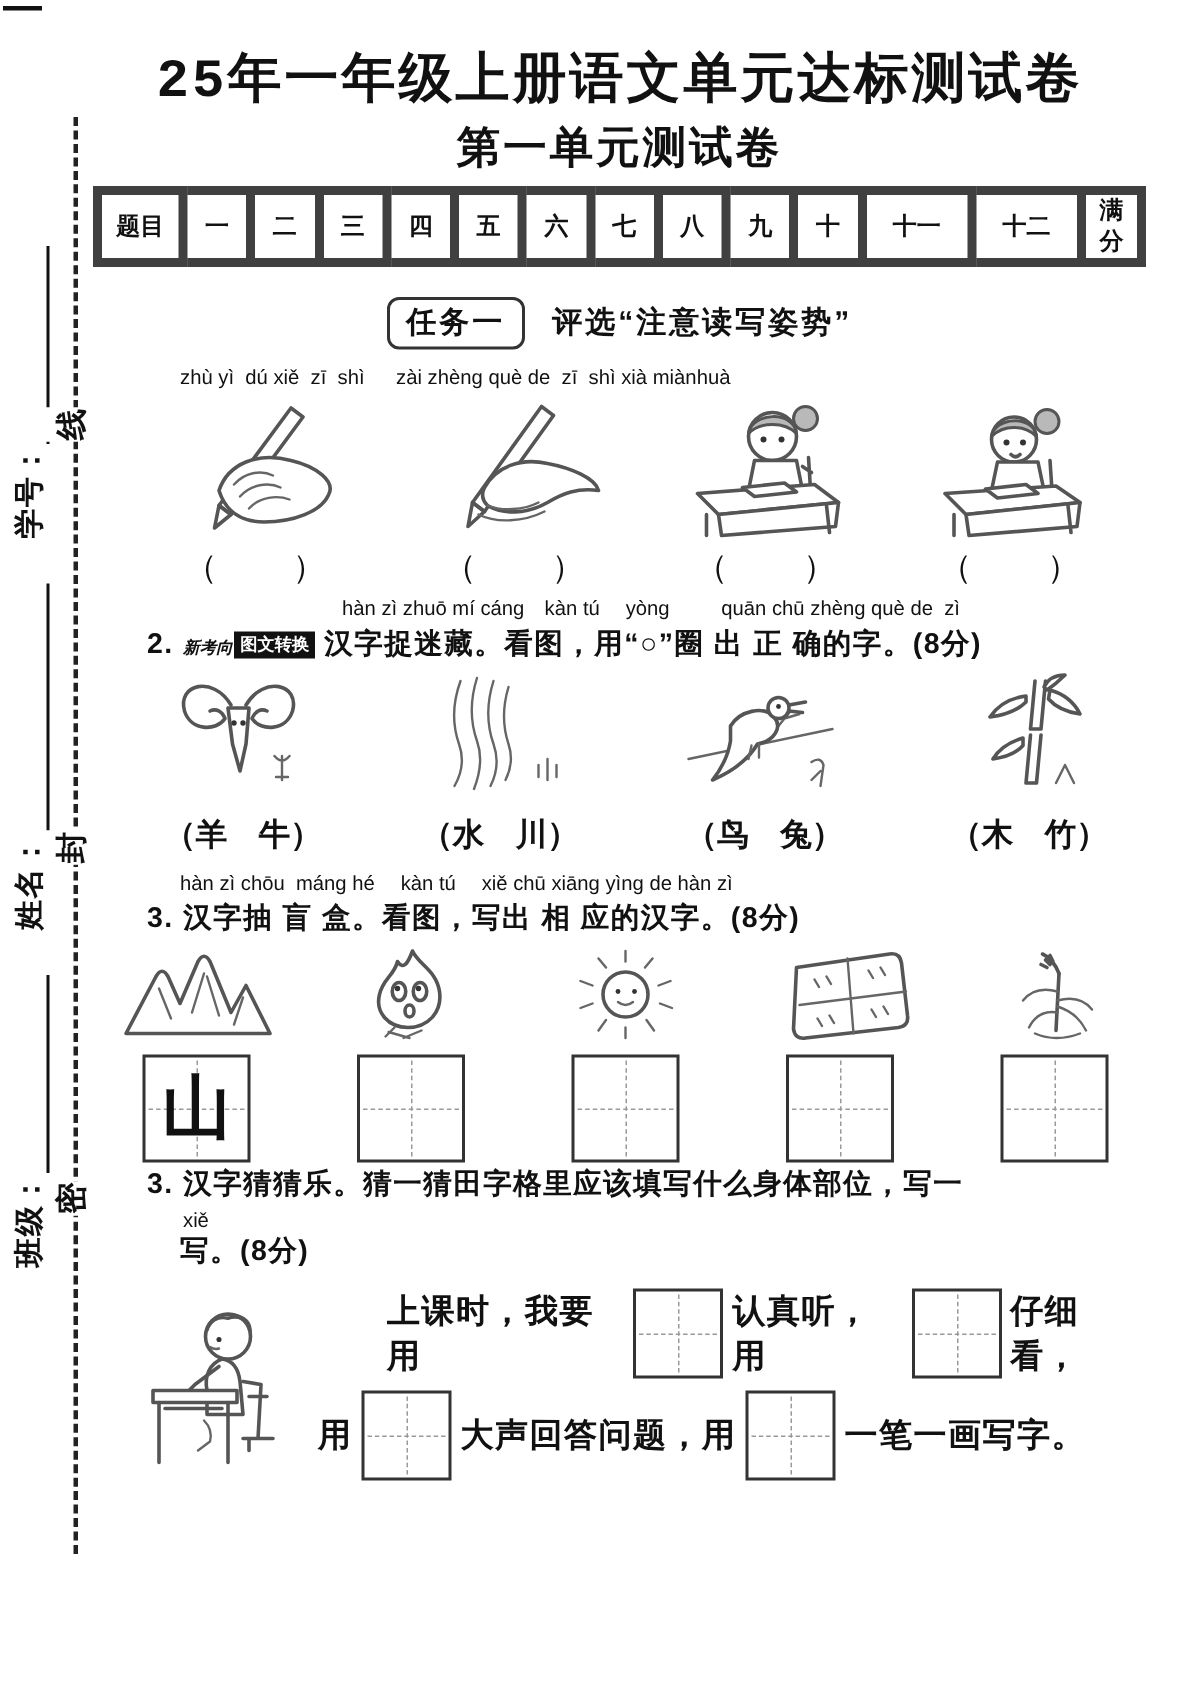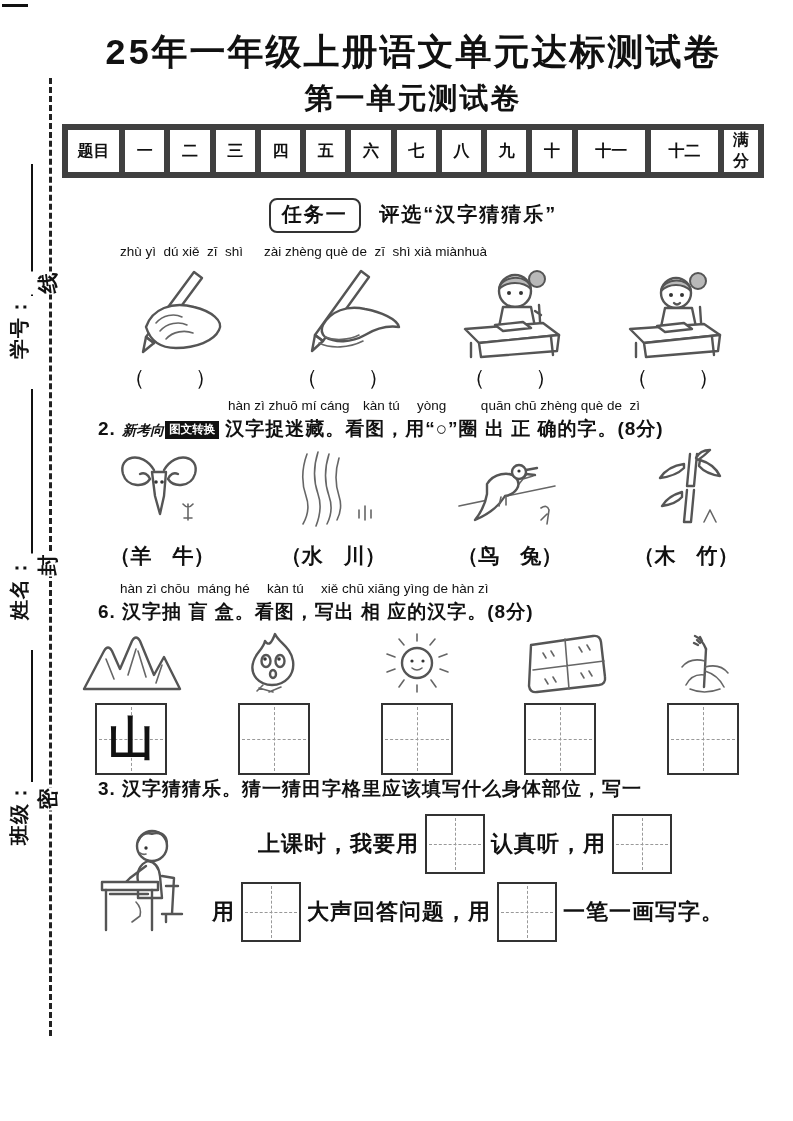--- a/index.html
+++ b/index.html
@@ -27,21 +27,21 @@
   table.score td.last { width:40px; }
 
   .task-row { text-align:center; margin-top:20px; }
   .task-badge { display:inline-block; border:2.5px solid #333; border-radius:8px; padding:1px 11px 3px; font-size:20px; font-weight:900; letter-spacing:2px; }
   .task-title { font-size:20px; font-weight:900; margin-left:14px; letter-spacing:2px; }
 
   .pinyin { font-size:13.5px; font-weight:500; white-space:pre; margin-top:10px; }
   .qtext { font-size:19px; font-weight:700; letter-spacing:1px; margin-top:1px; }
   .pl36 { padding-left:36px; } .pl58 { padding-left:58px; } .pl166 { padding-left:166px; }
 
-  .tag-new { font-style:italic; font-weight:900; font-size:14px; letter-spacing:0;text-align:right; }
+  .tag-new { font-style:italic; font-weight:900; font-size:11px; letter-spacing:0;text-align:right; }
   .tag-box { display:inline-block; background:#111; color:#fff; font-size:11.5px; font-weight:700; padding:1px 4px 2px; margin:0 6px 0 1px; letter-spacing:0; vertical-align:2px; }
 
   .fig-row { display:flex; justify-content:space-between; margin-top:6px; }
   .fig-row.r1 { padding:0 30px 0 44px; }
   .fig-row.r2 { padding:0 18px 0 40px; }
   .fig-row.r3 { padding:0 6px 0 14px; }
   .fig-cell { display:flex; flex-direction:column; align-items:center; }
   .bracket { font-family:"Liberation Serif", serif; font-size:22px; margin-top:4px; letter-spacing:2px; }
   .opt-label { font-family:"Liberation Serif", serif; font-size:21px; font-weight:600; margin-top:6px; }
 
@@ -103,21 +103,21 @@
         <td>十</td>
         <td>十一</td>
         <td>十二</td>
         <td class="last">满分</td>
       </tr>
     </tbody>
       </table>
 
     <div class="task-row">
       <span class="task-badge">任务一</span>
-      <span class="task-title">评选“汉字猜猜乐”</span>
+      <span class="task-title">评选“注意读写姿势”</span>
     </div>
 
     <div class="pinyin pl58">zhù yì  dú xiě  zī  shì　  zài zhèng què de  zī  shì xià miànhuà</div>
 
     <div class="fig-row r1">
       <div class="fig-cell">
         <svg width="130" height="92" viewBox="0 0 130 92">
           <path class="lnw" d="M88,5 L96,11 L48,76 L40,70 Z"></path>
           <path class="ln" d="M48,76 L40,70 L37,85 Z"></path>
           <path class="lnw" d="M40,60 C46,42 66,34 88,40 C105,44 118,54 113,63 C108,74 90,81 70,81 C54,81 44,73 40,60 Z"></path>
@@ -220,21 +220,21 @@
           <path class="lnw" d="M74,12 Q88,16 94,28 Q80,26 73,18 Z"></path>
           <path class="lnw" d="M56,44 Q42,48 36,58 Q50,56 56,49 Z"></path>
           <path class="lnw" d="M70,10 Q74,2 84,2 Q78,8 72,12 Z"></path>
           <path class="thin" d="M84,62 L78,74 M84,62 L90,74"></path>
         </svg>
         <div class="opt-label">（木　竹）</div>
       </div>
     </div>
 
     <div class="pinyin pl58">hàn zì chōu  máng hé　 kàn tú　 xiě chū xiāng yìng de hàn zì</div>
-    <div class="qtext pl36">6. 汉字抽 盲 盒。看图，写出 相 应的汉字。(8分)</div>
+    <div class="qtext pl36">3. 汉字抽 盲 盒。看图，写出 相 应的汉字。(8分)</div>
 
     <div class="fig-row r3">
       <div class="fig-cell">
         <svg width="110" height="64" viewBox="0 0 110 64">
           <path class="lnw" d="M8,58 L28,20 Q32,13 36,20 L44,38 L56,10 Q60,3 64,10 L78,44 L88,26 L104,58 Z"></path>
           <path class="thin" d="M30,28 L38,48 M60,18 L52,44 M62,20 L70,46 M86,34 L80,52"></path>
         </svg>
         <div class="tian">
           <span class="char">山</span>
         </div>
@@ -274,20 +274,24 @@
           <path class="ln" d="M58,18 L56,56"></path>
           <path class="lnw" d="M58,18 Q54,8 47,5 M52,6 l2,4 M49,9 l3,3 M46,12 l4,2"></path>
           <path class="thin" d="M57,30 Q42,26 34,36 M57,36 Q72,32 80,42 M57,44 Q44,42 38,54 M57,40 Q70,44 76,56"></path>
           <path class="thin" d="M42,58 Q56,64 72,58"></path>
         </svg>
         <div class="tian"></div>
       </div>
     </div>
 
     <div class="qtext pl36">3. 汉字猜猜乐。猜一猜田字格里应该填写什么身体部位，写一</div>
+    <div class="q4line2">
+      <div class="pinyin" style="padding-left:2px;">xiě</div>
+      <div class="qtext" style="margin-top:0;">写。(8分)</div>
+    </div>
 
     <div class="bottom">
       <div class="boy-box">
         <svg width="110" height="112" viewBox="0 0 110 112">
           <circle class="lnw" cx="56" cy="20" r="15"></circle>
           <path class="fil" d="M42,16 C44,3 70,1 71,16 C70,8 62,6 56,8 C49,6 44,10 42,16 Z"></path>
           <circle class="dot" cx="50" cy="22" r="1.7"></circle>
           <path class="thin" d="M44,27 Q47,29 50,28"></path>
           <path class="lnw" d="M52,35 C44,38 40,46 42,56 L42,72 L66,72 L64,50 C63,42 60,36 52,35 Z"></path>
           <path class="ln" d="M50,40 L34,52 L30,56"></path>
@@ -296,20 +300,21 @@
           <path class="lnw" d="M66,50 L78,52 L76,88 L70,88 L70,96 M66,88 L86,88 M70,60 L82,60"></path>
           <path class="thin" d="M40,76 Q46,82 44,90 M44,90 L36,96"></path>
         </svg>
       </div>
       <div class="sentences">
         <div class="sline first">
           <span>上课时，我要用</span>
           <span class="tian inline"></span>
           <span>认真听，用</span>
           <span class="tian inline"></span>
+          <span>仔细看，</span>
         </div>
         <div class="sline">
           <span>用</span>
           <span class="tian inline"></span>
           <span>大声回答问题，用</span>
           <span class="tian inline"></span>
           <span>一笔一画写字。</span>
         </div>
       </div>
     </div>

